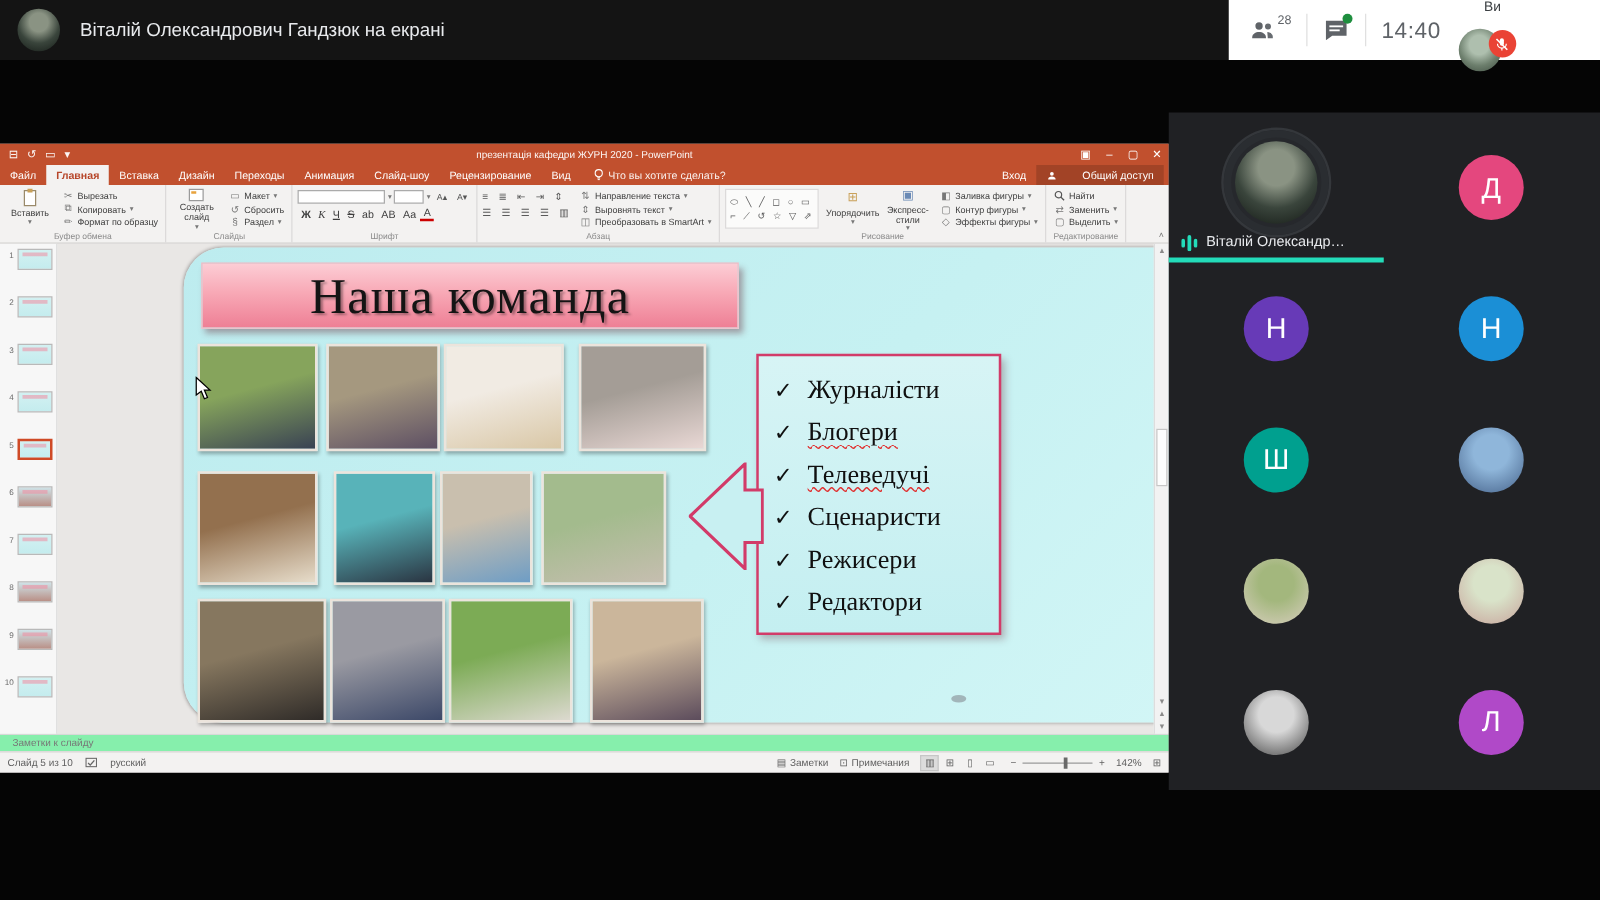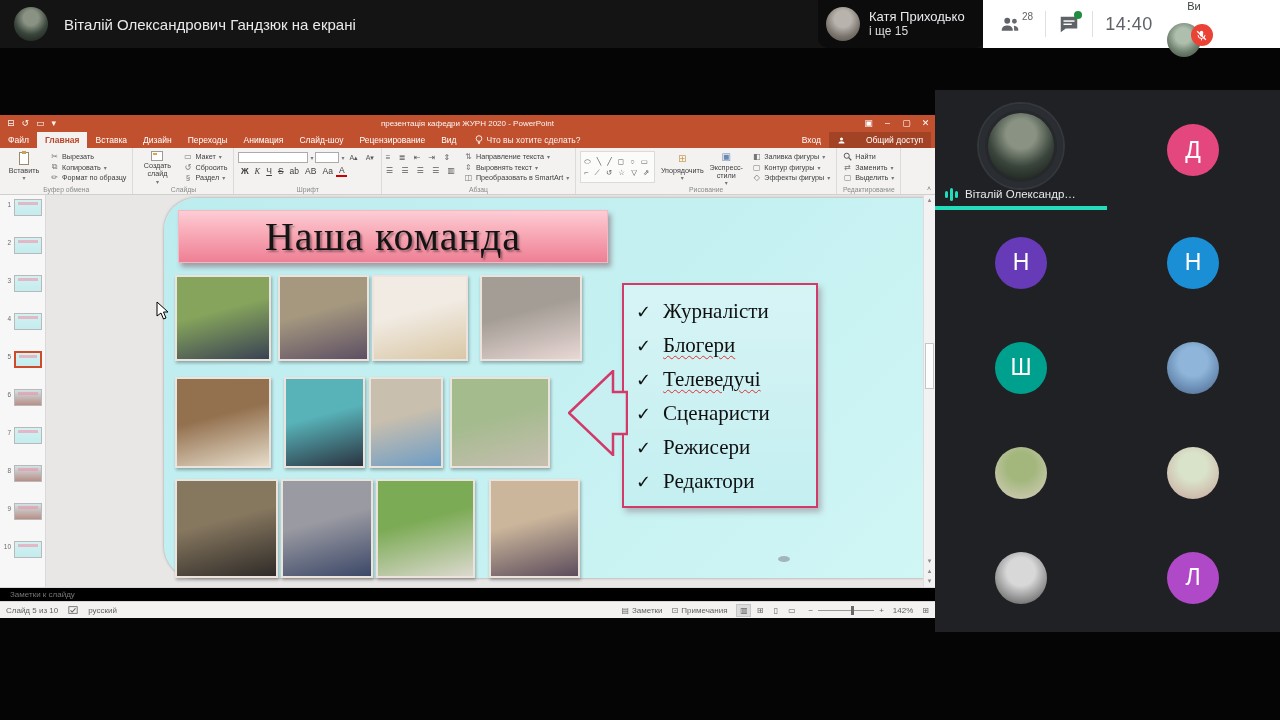--- a/index.html
+++ b/index.html
@@ -105,21 +105,21 @@
   .thumb-row:nth-child(6) .tbox,.thumb-row:nth-child(8) .tbox,.thumb-row:nth-child(9) .tbox{
       background:linear-gradient(180deg,#cfe3e8,#b98f86);}
   .canvas{position:relative;flex:1;background:#e9e7e5;}
   .vscroll{width:12px;background:#f2f2f2;border-left:1px solid #ddd;position:relative;font-size:7px;color:#8a8a8a;text-align:center;}
   .vs-up{position:absolute;top:1px;left:0;right:0;cursor:pointer;}
   .vs-thumb{position:absolute;top:148px;left:1px;width:9px;height:46px;background:#fdfdfd;border:1px solid #c6c6c6;cursor:pointer;}
   .vs-bottom{position:absolute;bottom:2px;left:0;right:0;display:flex;flex-direction:column;gap:2px;}
   .vs-bottom span{cursor:pointer;}
 
   
-  .slide{position:absolute;left:118px;top:3px;width:808px;height:380px;
+  .slide{position:absolute;left:101px;top:3px;width:808px;height:380px;
          background:linear-gradient(135deg,#bdecef 0%,#c6f1f2 55%,#d2f6f6 100%);
          box-shadow:0 0 3px rgba(0,0,0,.35);border-radius:32px;}
   .banner{position:absolute;left:14px;top:12px;width:430px;height:53px;
           background:linear-gradient(180deg,#fccdd5 0%,#f8a9b6 45%,#ee7f95 100%);
           border:1px solid #f3b8c2;box-shadow:3px 4px 5px rgba(110,60,70,.45);
           display:flex;align-items:center;justify-content:center;}
   .banner span{font-family:"Liberation Serif","DejaVu Serif",serif;font-size:40px;color:#141414;
                text-shadow:2px 2px 2px rgba(0,0,0,.35);letter-spacing:1px;}
   .photos{position:absolute;inset:0;}
   .photo{position:absolute;border:2px solid #ece4dc;box-shadow:1px 2px 3px rgba(0,0,0,.3);}
@@ -140,21 +140,21 @@
            box-shadow:3px 4px 6px rgba(110,60,70,.35);padding:14px 0 0 12px;}
   .role{display:flex;align-items:baseline;height:34px;font-family:"Liberation Serif","DejaVu Serif",serif;
         font-size:21px;color:#101010;white-space:nowrap;}
   .role .chk{font-size:18px;margin-right:12px;font-family:"DejaVu Sans",sans-serif;}
   .role .misspell{text-decoration:underline wavy #e03030 1px;text-underline-offset:3px;}
   .callout-arrow{position:absolute;left:404px;top:172px;}
   .slide-dot{position:absolute;left:614px;top:358px;width:12px;height:6px;border-radius:50%;background:#93a0a5;opacity:.75;}
   .cursor{position:absolute;left:110px;top:106px;z-index:5;}
 
   
-  .notes{height:14px;background:#000000;border-top:1px solid #d8d8d8;display:flex;align-items:center;
+  .notes{height:14px;background:#86efac;border-top:1px solid #d8d8d8;display:flex;align-items:center;
          padding-left:10px;font-size:8px;color:#777;}
   .statusbar{height:17px;background:#f3f2f1;border-top:1px solid #d7d5d4;display:flex;align-items:center;
              font-size:8px;color:#5f5f5f;padding:0 6px;gap:10px;}
   .sb-right{margin-left:auto;display:flex;align-items:center;gap:9px;}
   .sb-btn{display:flex;align-items:center;gap:3px;cursor:pointer;}
   .viewbtns{display:flex;gap:1px;}
   .viewbtns span{width:15px;text-align:center;font-size:8px;cursor:pointer;line-height:13px;}
   .viewbtns span.pressed{background:#dcdcdc;border:1px solid #c6c6c6;line-height:11px;}
   .zoomslider{display:flex;align-items:center;gap:5px;}
   .ztrack{position:relative;width:56px;height:1px;background:#9a9a9a;}
@@ -162,27 +162,20 @@
 </style>
 </head>
 <body>
 
 <div class="stage">
 
   <div class="topbar">
     <div class="share-info">
       <div class="av av-speaker" style="width:34px;height:34px"></div>
       <span class="share-label">Віталій Олександрович Гандзюк на екрані</span>
-    </div>
-    <div class="pip-tile">
-      <div class="av av-pip"></div>
-      <div class="pip-text">
-        <div>Катя Приходько</div>
-        <div class="l2">і ще 15</div>
-      </div>
     </div>
     <div class="topbar-white">
       <div class="tb-group">
         <svg width="22" height="22" viewBox="0 0 24 24">
           <circle cx="9" cy="8.5" r="3.2" fill="#5f6368"></circle>
           <path d="M3 18.5c0-3.2 3-4.8 6-4.8s6 1.6 6 4.8v.8H3z" fill="#5f6368"></path>
           <circle cx="16.8" cy="9" r="2.6" fill="#5f6368" opacity=".95"></circle>
           <path d="M16.2 13.8c2.7.2 4.8 1.7 4.8 4.2v1.3h-4.4" fill="#5f6368" opacity=".95"></path>
         </svg>
         <span class="tb-count">28</span>

